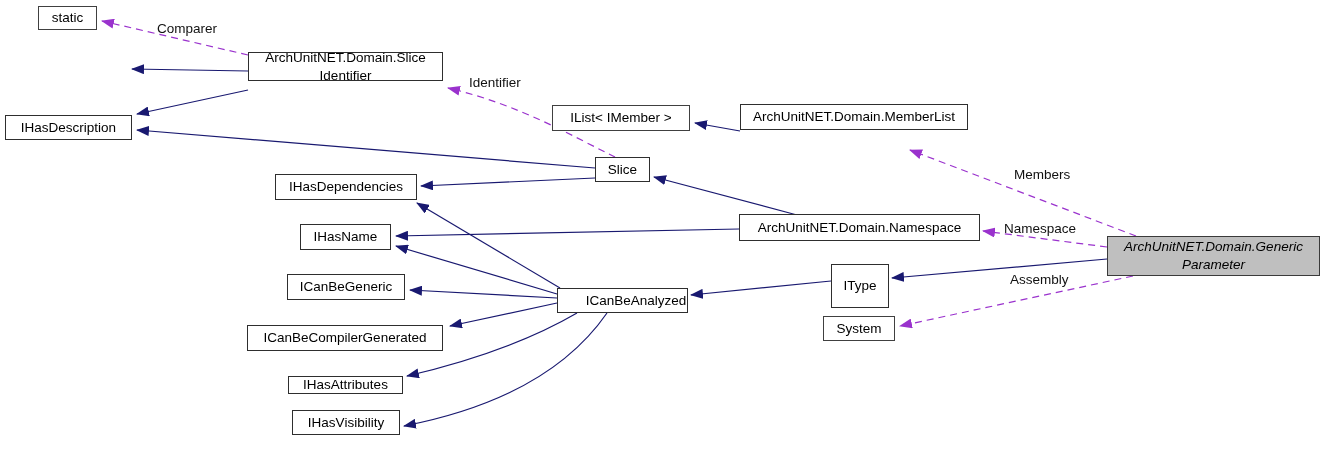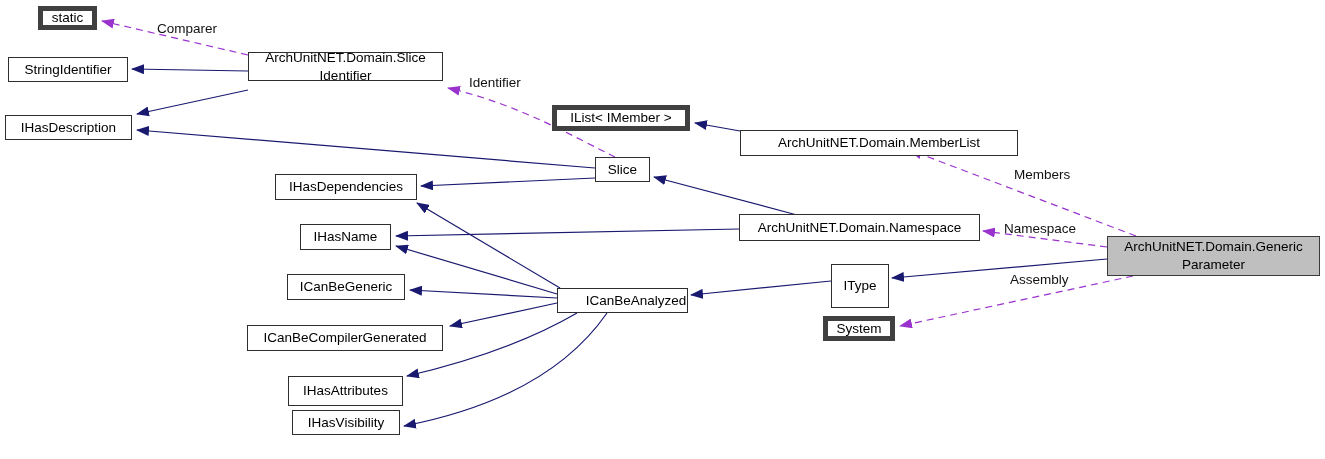--- a/index.html
+++ b/index.html
@@ -20,21 +20,21 @@
     background:#ffffff;
     border:1.5px solid #2e2e2e;
     color:#000;
     font-size:13.5px;
     line-height:1.3;
     display:flex; align-items:center; justify-content:center;
     text-align:center;
     white-space:pre-line;
     z-index:2;
   }
-  .n.ext { border:5px solid #404040; }
+  .n.ext { border:1px solid #404040; }
   .n.main { background:#bfbfbf; border:1.6px solid #3a3a3a; }
   .elabel {
     position:absolute;
     color:#111;
     font-size:13.5px;
     white-space:nowrap;
     z-index:3;
   }
   .solid-edge { stroke:#191970; stroke-width:1.2; fill:none; }
   .dashed-edge { stroke:#9a32cd; stroke-width:1.2; fill:none; stroke-dasharray:7,5; }
@@ -72,54 +72,53 @@
 
     <path class="dashed-edge" d="M248,55 L102,21" marker-end="url(#ah-purple)"></path>
     <path class="dashed-edge" d="M615,157 C570,135 520,105 448,88" marker-end="url(#ah-purple)"></path>
     <path class="dashed-edge" d="M1136,236 L910,150" marker-end="url(#ah-purple)"></path>
     <path class="dashed-edge" d="M1107,247 L983,231" marker-end="url(#ah-purple)"></path>
     <path class="dashed-edge" d="M1133,276 L900,326" marker-end="url(#ah-purple)"></path>
   </svg>
 
   <div class="n ext" style="left:38px; top:6px; width:59px; height:24px;">static</div>
 
-  <div class="n" style="left:8px; top:57px; width:120px; height:25px;">StringIdentifier</div>
 
   <div class="n" style="left:5px; top:115px; width:127px; height:25px;text-align:center;">IHasDescription</div>
 
   <div class="n" style="left:248px; top:52px; width:195px; height:29px;">ArchUnitNET.Domain.Slice
 Identifier</div>
 
   <div class="n ext" style="left:552px; top:105px; width:138px; height:26px;text-align:center;">IList&lt; IMember &gt;</div>
 
-  <div class="n" style="left:740px; top:130px; width:278px; height:26px;">ArchUnitNET.Domain.MemberList</div>
+  <div class="n" style="left:740px; top:104px; width:228px; height:26px;">ArchUnitNET.Domain.MemberList</div>
 
   <div class="n" style="left:595px; top:157px; width:55px; height:25px;">Slice</div>
 
   <div class="n" style="left:739px; top:214px; width:241px; height:27px;">ArchUnitNET.Domain.Namespace</div>
 
   <div class="n" style="left:275px; top:174px; width:142px; height:26px;">IHasDependencies</div>
 
   <div class="n" style="left:300px; top:224px; width:91px; height:26px;">IHasName</div>
 
   <div class="n" style="left:287px; top:274px; width:118px; height:26px;">ICanBeGeneric</div>
 
   <div class="n" style="left:557px; top:288px; width:131px; height:25px;padding-left:27px;">ICanBeAnalyzed</div>
 
   <div class="n" style="left:831px; top:264px; width:58px; height:44px;">IType</div>
 
   <div class="n ext" style="left:823px; top:316px; width:72px; height:25px;">System</div>
 
   <div class="n" style="left:247px; top:325px; width:196px; height:26px;">ICanBeCompilerGenerated</div>
 
-  <div class="n" style="left:288px; top:376px; width:115px; height:30px;">IHasAttributes</div>
+  <div class="n" style="left:288px; top:376px; width:115px; height:18px;">IHasAttributes</div>
 
   <div class="n" style="left:292px; top:410px; width:108px; height:25px;">IHasVisibility</div>
 
-  <div class="n main" style="left:1107px; top:236px; width:213px; height:40px;">ArchUnitNET.Domain.Generic
+  <div class="n main" style="left:1107px; top:236px; width:213px; height:40px;font-style:italic;">ArchUnitNET.Domain.Generic
 Parameter</div>
 
   <div class="elabel" style="left:157px; top:21px;">Comparer</div>
 
   <div class="elabel" style="left:469px; top:75px;">Identifier</div>
 
   <div class="elabel" style="left:1014px; top:167px;">Members</div>
 
   <div class="elabel" style="left:1004px; top:221px;">Namespace</div>
 

